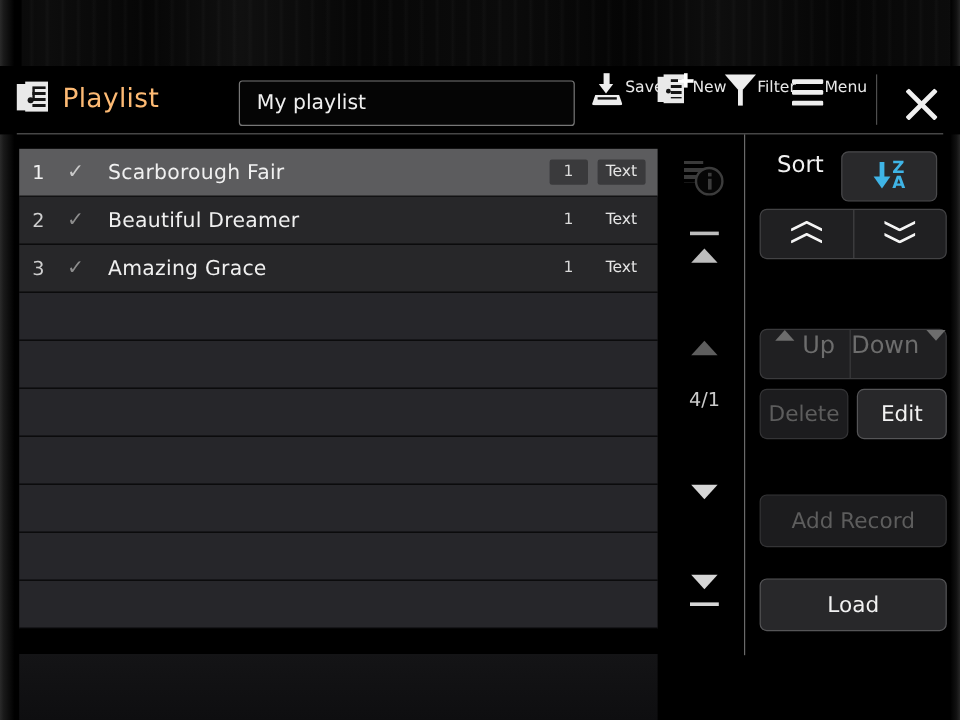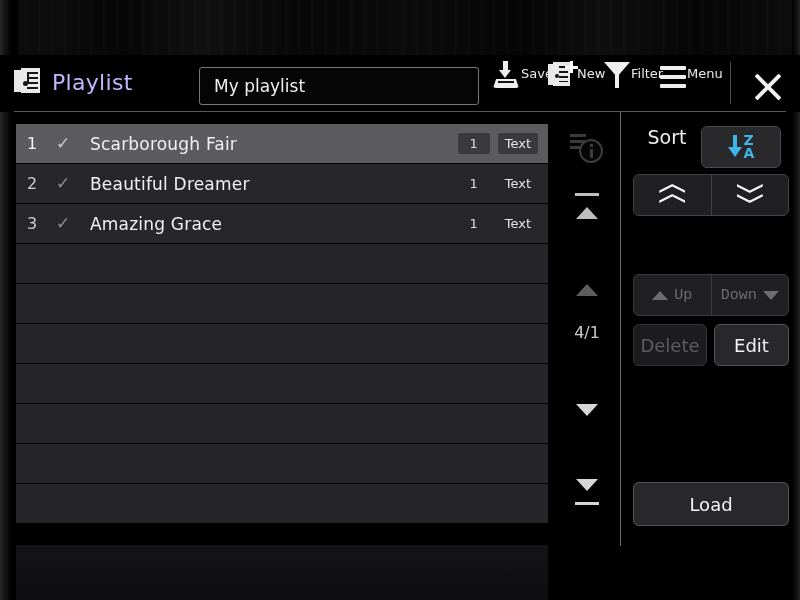--- a/index.html
+++ b/index.html
@@ -29,21 +29,21 @@
   .hdr-line{position:absolute;left:14px;top:111px;width:772px;height:1px;background:#585858;}
 
   .title-wrap{position:absolute;left:14px;top:68px;display:flex;align-items:center;gap:12px;}
   .pl-icon{width:26px;height:28px;position:relative;}
   .pl-icon .sheet{position:absolute;left:0;top:2px;width:13px;height:22px;background:#e9e9e9;}
   .pl-icon .sheet2{position:absolute;left:7px;top:0;width:19px;height:25px;background:#e9e9e9;border:0;}
   .pl-icon .lines{position:absolute;left:13px;top:4px;width:11px;height:18px;
     background:repeating-linear-gradient(180deg,#151515 0px,#151515 2px,transparent 2px,transparent 5px);}
   .pl-icon .note{position:absolute;left:9px;top:13px;width:5px;height:5px;border-radius:50%;background:#151515;}
   .pl-icon .notestem{position:absolute;left:13px;top:6px;width:2px;height:9px;background:#151515;}
-  .title-text{font-size:22px;color:#c4b5fd;letter-spacing:.3px;}
+  .title-text{font-size:22px;color:#fdba74;letter-spacing:.3px;}
 
   .name-field{position:absolute;left:199px;top:67px;width:280px;height:38px;
     background:#050505;border:1px solid #777;border-radius:3px;
     display:flex;align-items:center;padding:0 14px;box-sizing:border-box;}
   .name-field span{font-size:17px;color:#efefef;}
 
   .tools{position:absolute;left:492px;top:60px;display:flex;align-items:flex-start;}
   .tool{width:56px;display:flex;flex-direction:row;align-items:center;gap:1px;cursor:default;}
   .tool .glyph{height:28px;display:flex;align-items:flex-end;justify-content:center;}
   .tool .tlabel{font-size:13px;color:#e9e9e9;line-height:14px;}
@@ -142,21 +142,21 @@
   .chev-half+.chev-half{border-left:1px solid #434345;}
   .dchev{position:relative;width:26px;height:22px;}
   .dchev i{position:absolute;left:0;width:26px;height:9px;}
   .dchev.up i:nth-child(1){top:0;clip-path:polygon(50% 0,100% 72%,100% 100%,50% 28%,0 100%,0 72%);background:#f4f4f4;}
   .dchev.up i:nth-child(2){top:10px;clip-path:polygon(50% 0,100% 72%,100% 100%,50% 28%,0 100%,0 72%);background:#f4f4f4;}
   .dchev.down i:nth-child(1){top:0;clip-path:polygon(0 0,50% 72%,100% 0,100% 28%,50% 100%,0 28%);background:#f4f4f4;}
   .dchev.down i:nth-child(2){top:10px;clip-path:polygon(0 0,50% 72%,100% 0,100% 28%,50% 100%,0 28%);background:#f4f4f4;}
 
   .updown{position:absolute;left:5px;top:162px;width:156px;height:42px;
     background:#202022;border:1px solid #3a3a3c;border-radius:6px;display:flex;box-sizing:border-box;}
-  .ud-half{flex:1;display:flex;align-items:center;justify-content:center;gap:6px;font-size:15px;color:#6d6d6d;font-family:Liberation Mono, monospace;}
+  .ud-half{flex:1;display:flex;justify-content:center;gap:6px;font-size:20px;color:#6d6d6d;}
   .ud-half+.ud-half{border-left:1px solid #3a3a3c;}
   .car{width:0;height:0;}
   .car.up{border-left:8px solid transparent;border-right:8px solid transparent;border-bottom:9px solid #6d6d6d;}
   .car.dn{border-left:8px solid transparent;border-right:8px solid transparent;border-top:9px solid #6d6d6d;}
 
   .btn{position:absolute;border-radius:6px;box-sizing:border-box;
     display:flex;align-items:center;justify-content:center;font-size:18px;}
   .btn.on{background:#28282a;border:1px solid #555557;color:#f2f2f2;}
   .btn.off{background:#1c1c1e;border:1px solid #343436;color:#5d5d5d;}
   .btn-delete{left:5px;top:212px;width:74px;height:42px;}
@@ -359,18 +359,21 @@
         <span class="car dn"></span>
       </div>
     </div>
 
     <div class="btn on btn-edit">
       <span>Edit</span>
     </div>
     <div class="btn off btn-delete">
       <span>Delete</span>
     </div>
+    <div class="btn off btn-addrec">
+      <span>Add Record</span>
+    </div>
     <div class="btn on btn-load">
       <span>Load</span>
     </div>
 
   </div>
 </div>
 
 </body></html>

